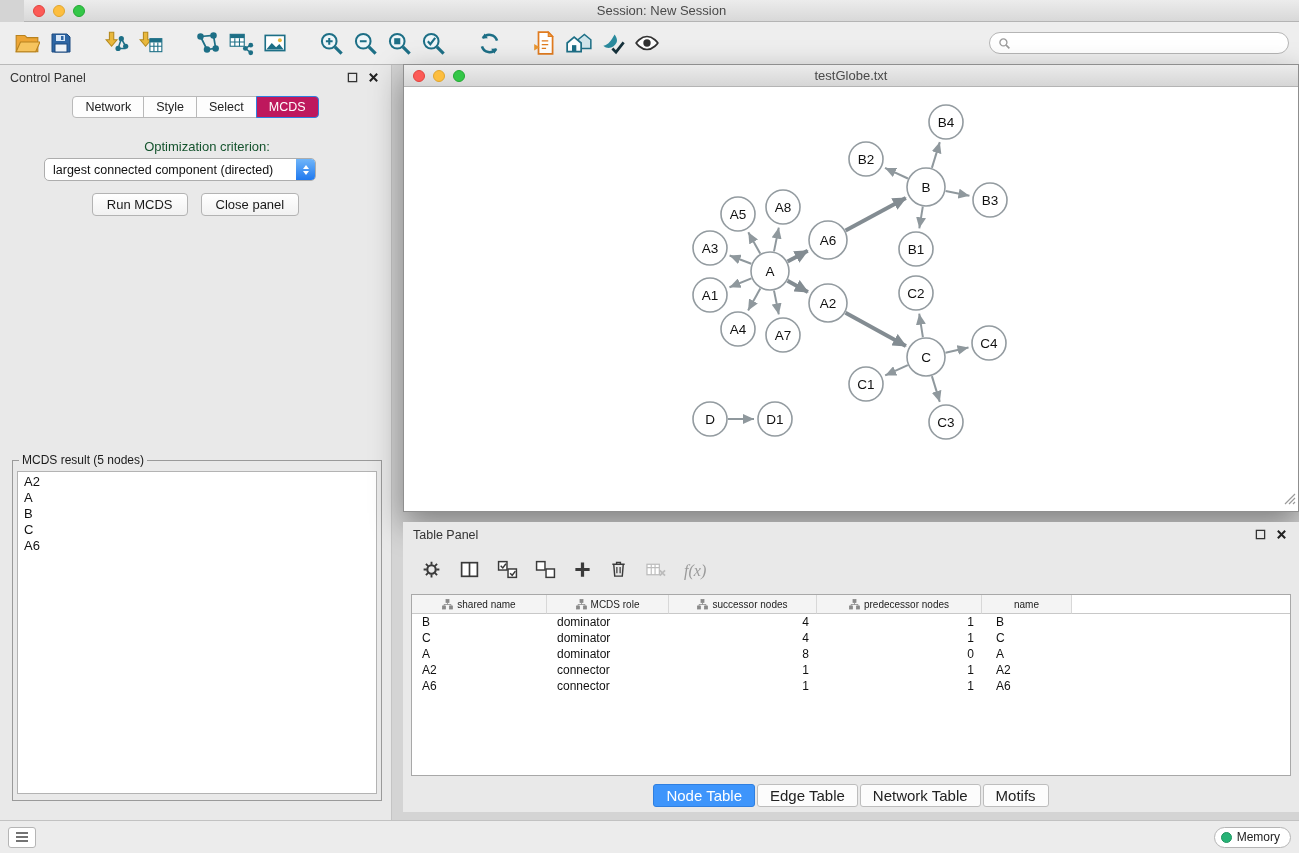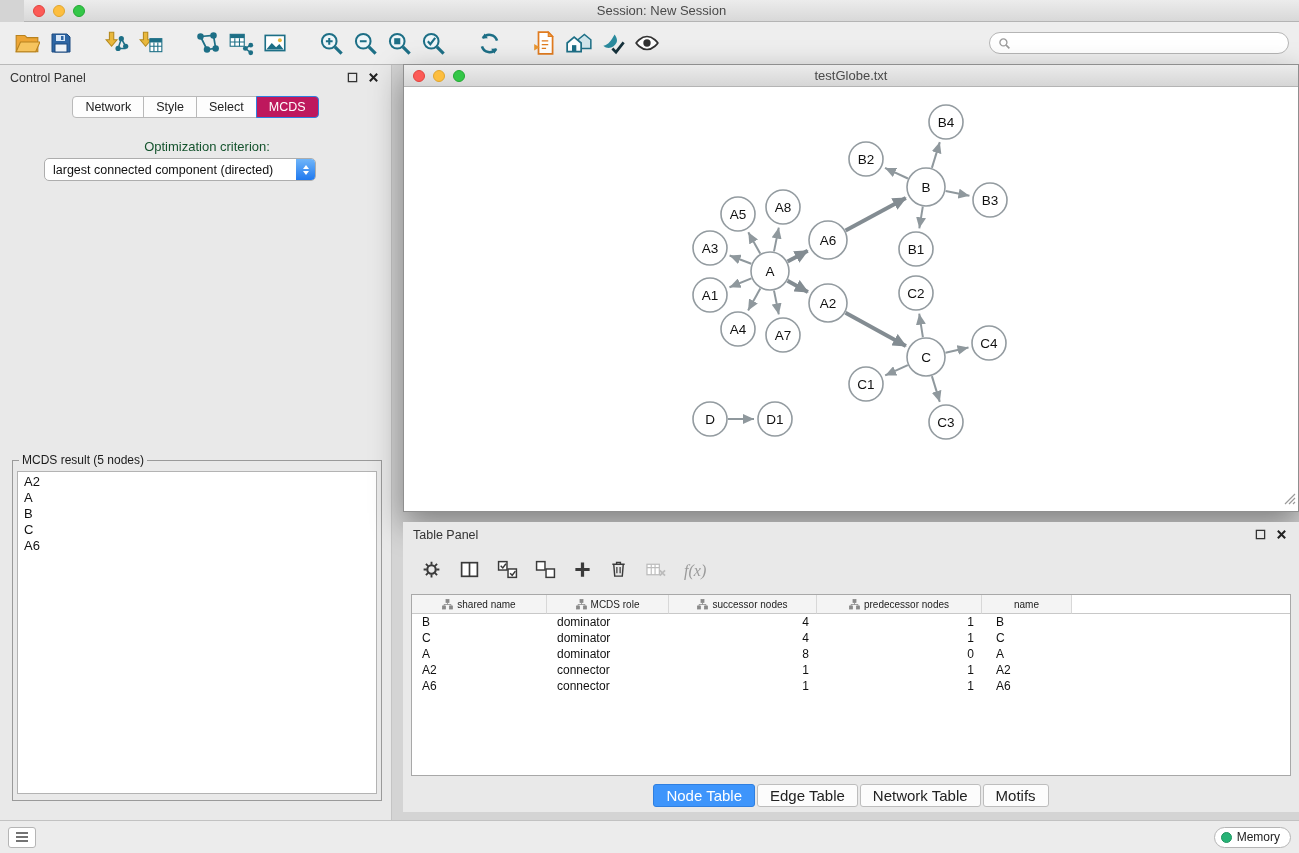--- a/index.html
+++ b/index.html
@@ -349,20 +349,24 @@
         <div class="cp-tab">Select</div>
         <div class="cp-tab active">MCDS</div>
       </div>
     <div class="opt-label">Optimization criterion:</div>
     <div class="dropdown">
       <span class="dd-text">largest connected component (directed)</span>
       <span class="dd-stepper">
           <i class="up"></i>
           <i class="down"></i>
         </span>
+    </div>
+    <div class="cp-buttons">
+      <button>Run MCDS</button>
+      <button>Close panel</button>
     </div>
     <fieldset class="mcds-result">
       <legend>MCDS result (5 nodes)</legend>
       <div class="result-list" id="result-list">
           <div class="result-item">A2</div>
           <div class="result-item">A</div>
           <div class="result-item">B</div>
           <div class="result-item">C</div>
           <div class="result-item">A6</div>
         </div>

